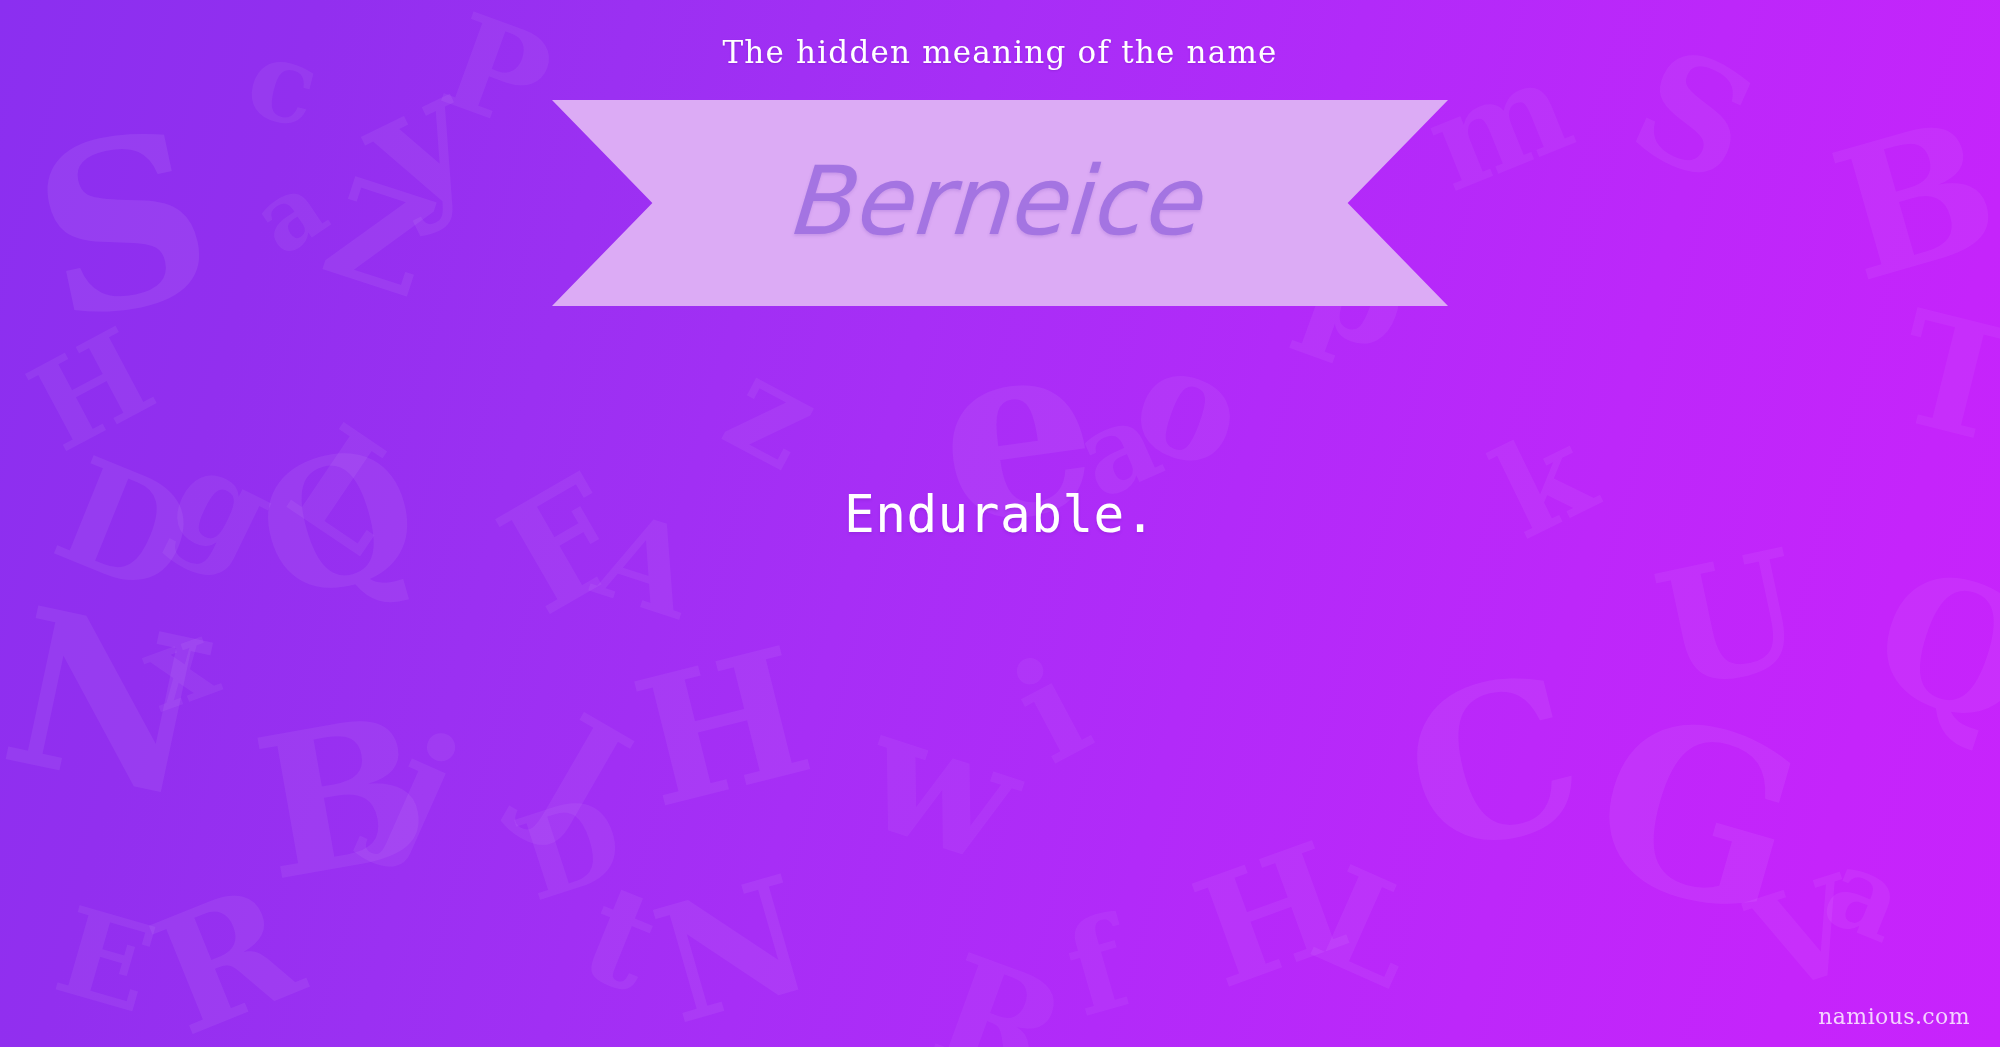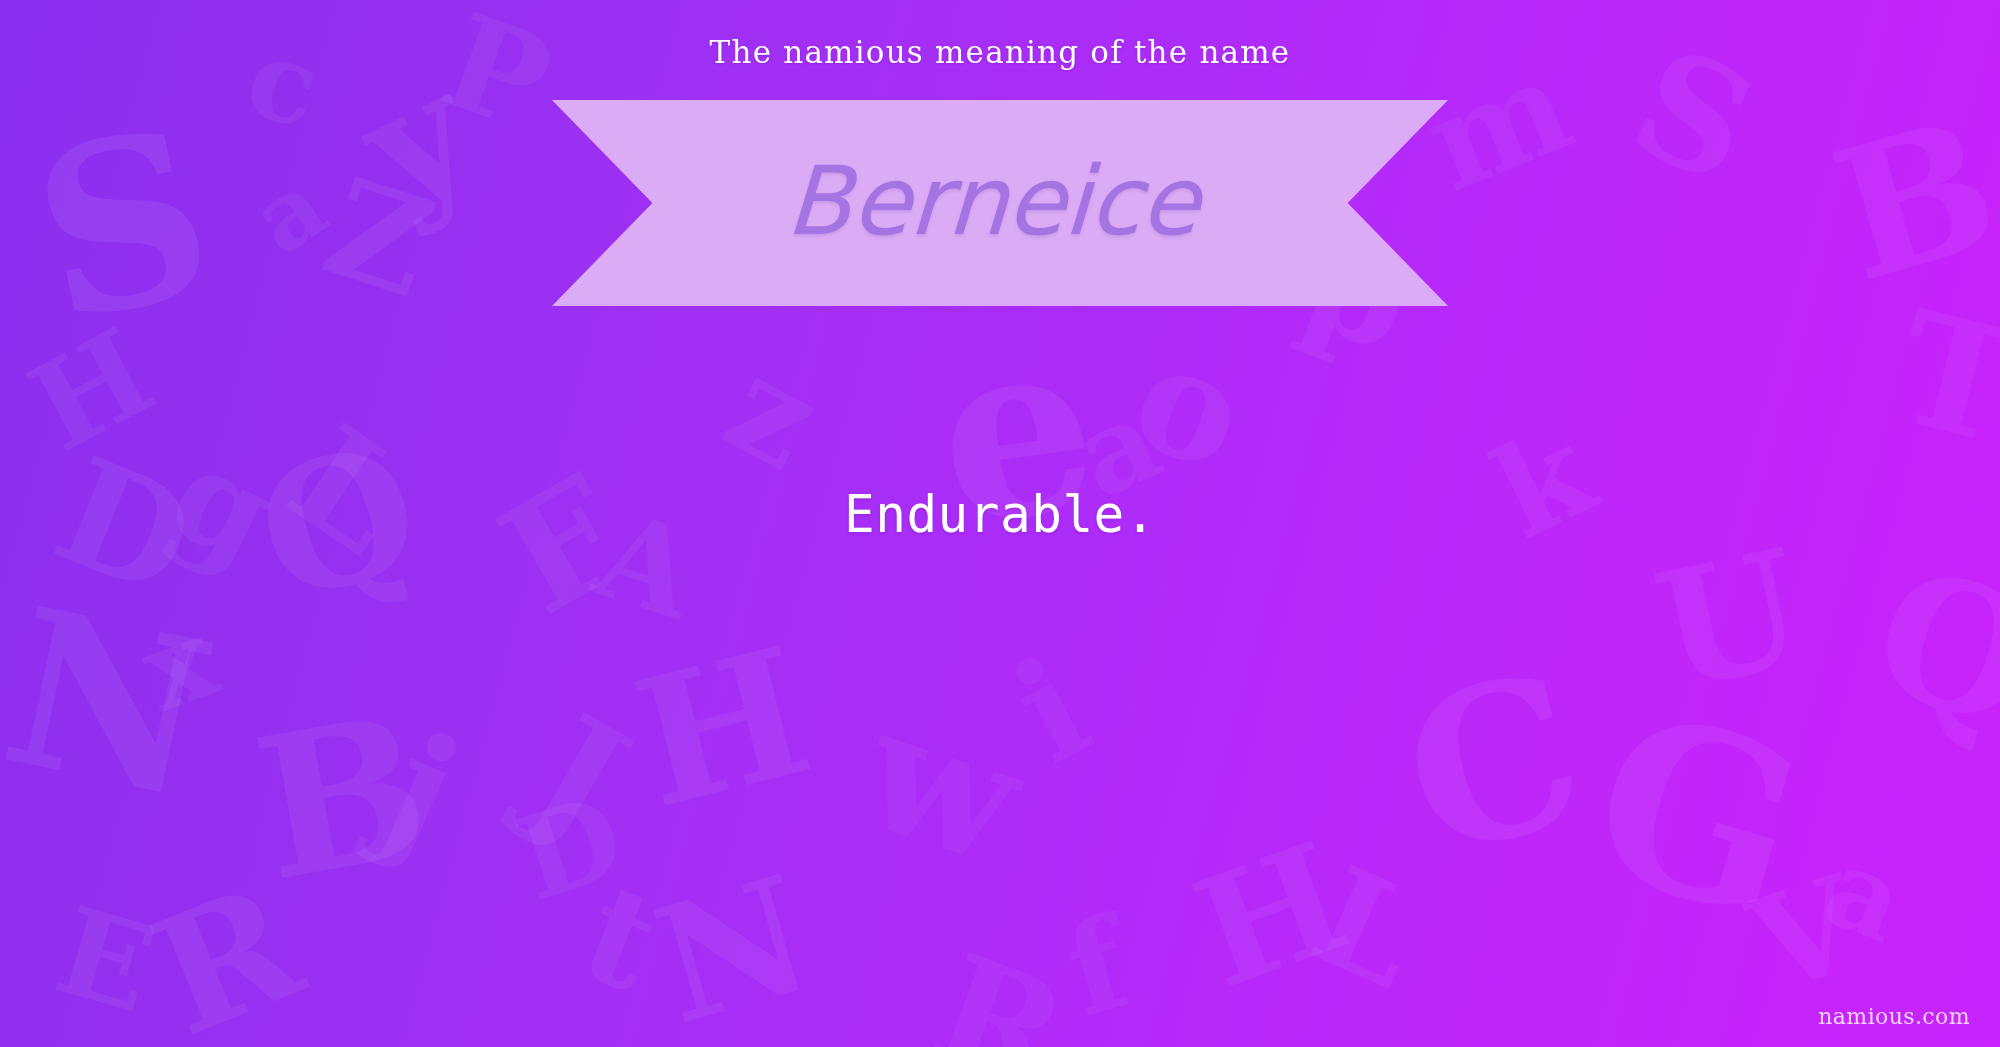--- a/index.html
+++ b/index.html
@@ -163,21 +163,21 @@
       <span style="left: 1640px; top: 40px; font-size: 150px; opacity: 0.05; transform: rotate(24deg);">S</span>
       <span style="left: 1430px; top: 60px; font-size: 130px; opacity: 0.045; transform: rotate(-22deg);">m</span>
       <span style="left: 870px; top: 700px; font-size: 170px; opacity: 0.045; transform: rotate(18deg);">w</span>
       <span style="left: 1025px; top: 640px; font-size: 140px; opacity: 0.045; transform: rotate(-28deg);">i</span>
       <span style="left: 1900px; top: 300px; font-size: 155px; opacity: 0.045; transform: rotate(14deg);">T</span>
       <span style="left: 1070px; top: 905px; font-size: 125px; opacity: 0.045; transform: rotate(-16deg);">f</span>
       <span style="left: 940px; top: 950px; font-size: 145px; opacity: 0.045; transform: rotate(20deg);">R</span>
     </div>
 
   <div id="header">
-    <span class="htext">The namious meaning of the name</span>
+    <span class="htext">The hidden meaning of the name</span>
   </div>
 
   <div id="banner">
     <span id="banner-name">Berneice</span>
   </div>
 
   <div id="meaning">
     <div class="line">Endurable.</div>
   </div>
 

